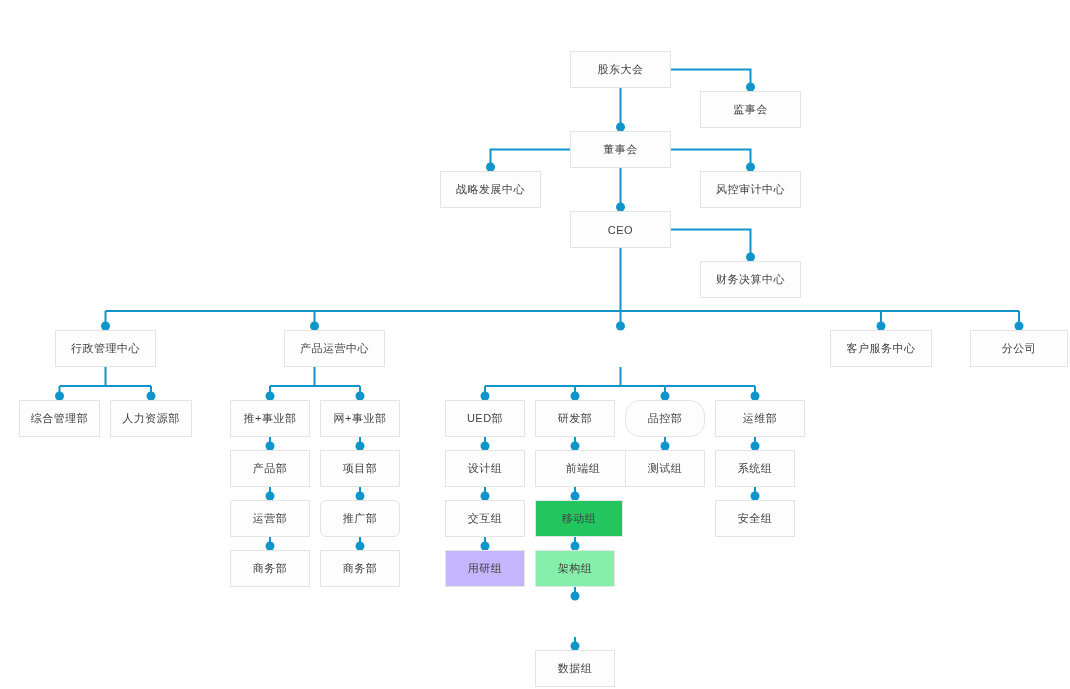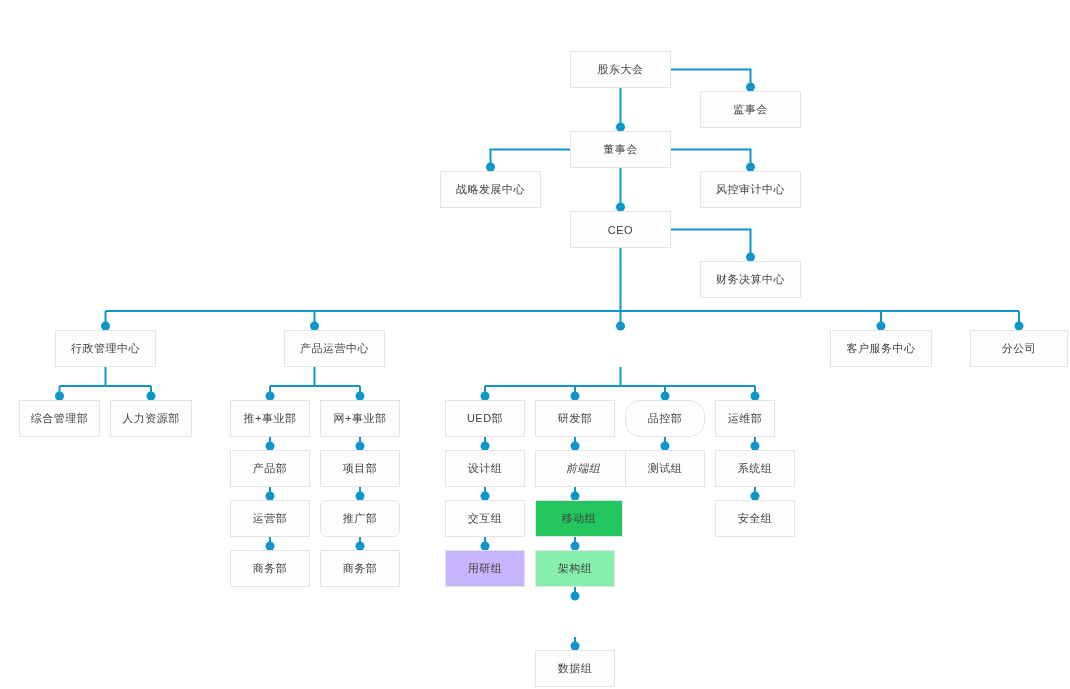--- a/index.html
+++ b/index.html
@@ -130,24 +130,24 @@
     <div class="node" style="left: 320px; top: 400px; width: 80px; background: rgb(253, 253, 253); border-color: rgb(228, 228, 228); color: rgb(64, 64, 64);">网+事业部</div>
     <div class="node" style="left: 230px; top: 450px; width: 80px; background: rgb(253, 253, 253); border-color: rgb(228, 228, 228); color: rgb(64, 64, 64);">产品部</div>
     <div class="node" style="left: 230px; top: 500px; width: 80px; background: rgb(253, 253, 253); border-color: rgb(228, 228, 228); color: rgb(64, 64, 64);">运营部</div>
     <div class="node" style="left: 230px; top: 550px; width: 80px; background: rgb(253, 253, 253); border-color: rgb(228, 228, 228); color: rgb(64, 64, 64);">商务部</div>
     <div class="node" style="left: 320px; top: 450px; width: 80px; background: rgb(253, 253, 253); border-color: rgb(228, 228, 228); color: rgb(64, 64, 64);">项目部</div>
     <div class="node" style="left: 320px; top: 500px; width: 80px; background: rgb(253, 253, 253); border-color: rgb(228, 228, 228); color: rgb(64, 64, 64); border-radius: 6px;">推广部</div>
     <div class="node" style="left: 320px; top: 550px; width: 80px; background: rgb(253, 253, 253); border-color: rgb(228, 228, 228); color: rgb(64, 64, 64);">商务部</div>
     <div class="node" style="left: 445px; top: 400px; width: 80px; background: rgb(253, 253, 253); border-color: rgb(228, 228, 228); color: rgb(64, 64, 64);">UED部</div>
     <div class="node" style="left: 535px; top: 400px; width: 80px; background: rgb(253, 253, 253); border-color: rgb(228, 228, 228); color: rgb(64, 64, 64);">研发部</div>
     <div class="node" style="left: 625px; top: 400px; width: 80px; background: rgb(253, 253, 253); border-color: rgb(228, 228, 228); color: rgb(64, 64, 64); border-radius: 15px;">品控部</div>
-    <div class="node" style="left: 715px; top: 400px; width: 60px; background: rgb(253, 253, 253); border-color: rgb(228, 228, 228); color: rgb(64, 64, 64);">运维部</div>
+    <div class="node" style="left: 715px; top: 400px; width: 90px; background: rgb(253, 253, 253); border-color: rgb(228, 228, 228); color: rgb(64, 64, 64);">运维部</div>
     <div class="node" style="left: 445px; top: 450px; width: 80px; background: rgb(253, 253, 253); border-color: rgb(228, 228, 228); color: rgb(64, 64, 64);">设计组</div>
     <div class="node" style="left: 445px; top: 500px; width: 80px; background: rgb(253, 253, 253); border-color: rgb(228, 228, 228); color: rgb(64, 64, 64);">交互组</div>
     <div class="node" style="left: 445px; top: 550px; width: 80px; background: #c4b5fd; border-color: rgb(228, 228, 228); color: rgb(64, 64, 64);">用研组</div>
-    <div class="node" style="left: 535px; top: 450px; width: 96px; background: rgb(253, 253, 253); border-color: rgb(228, 228, 228); color: rgb(64, 64, 64); font-style: italic;">前端组</div>
+    <div class="node" style="left: 535px; top: 450px; width: 96px; background: rgb(253, 253, 253); border-color: rgb(228, 228, 228); color: rgb(64, 64, 64);">前端组</div>
     <div class="node" style="left: 535px; top: 500px; width: 88px; background: #22c55e; border-color: rgb(228, 228, 228); color: rgb(64, 64, 64);">移动组</div>
     <div class="node" style="left: 535px; top: 550px; width: 80px; background: #86efac; border-color: rgb(228, 228, 228); color: rgb(64, 64, 64);">架构组</div>
     <div class="node" style="left: 535px; top: 650px; width: 80px; background: rgb(253, 253, 253); border-color: rgb(228, 228, 228); color: rgb(64, 64, 64);">数据组</div>
     <div class="node" style="left: 625px; top: 450px; width: 80px; background: rgb(253, 253, 253); border-color: rgb(228, 228, 228); color: rgb(64, 64, 64);">测试组</div>
     <div class="node" style="left: 715px; top: 450px; width: 80px; background: rgb(253, 253, 253); border-color: rgb(228, 228, 228); color: rgb(64, 64, 64);">系统组</div>
     <div class="node" style="left: 715px; top: 500px; width: 80px; background: rgb(253, 253, 253); border-color: rgb(228, 228, 228); color: rgb(64, 64, 64);">安全组</div>
   </div>
 
 </body></html>

